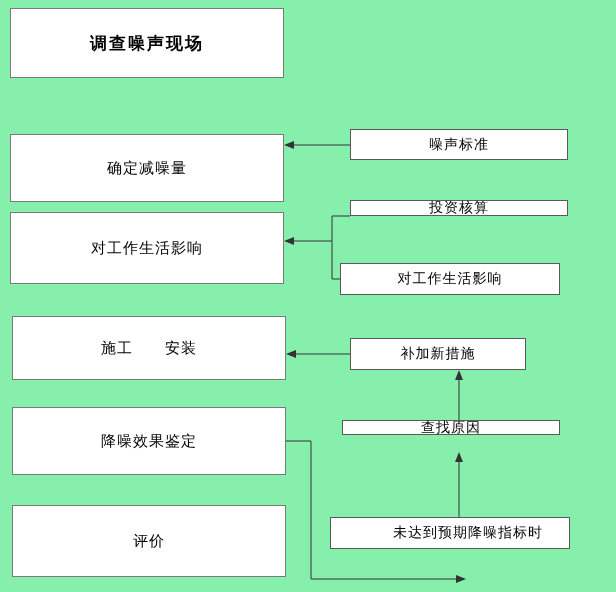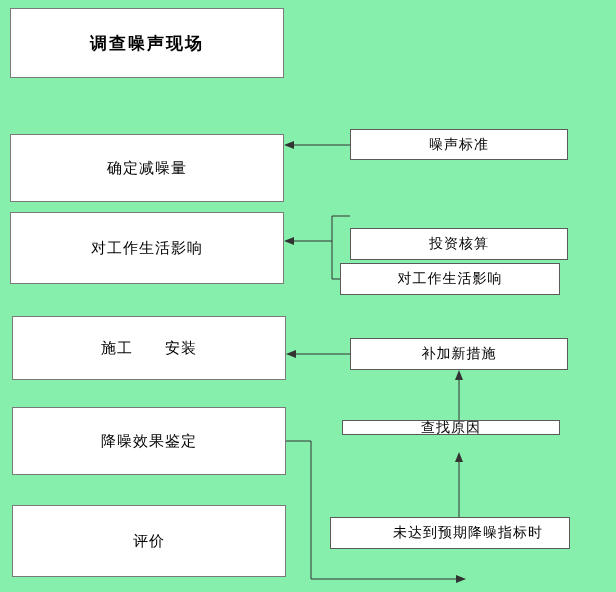--- a/index.html
+++ b/index.html
@@ -93,29 +93,29 @@
   </div>
 
   <div class="node side-node" style="left:350px; top:129px; width:218px; height:31px;">
     <span class="label">噪声标准</span>
   </div>
 
   <div class="node main-node" style="left:12px; top:505px; width:274px; height:72px;">
     <span class="label">评价</span>
   </div>
 
-  <div class="node side-node" style="left:350px; top:200px; width:218px; height:32px;margin-top:28px;">
+  <div class="node side-node" style="left:350px; top:200px; width:218px; height:16px;">
     <span class="label">投资核算</span>
   </div>
 
   <div class="node side-node" style="left:340px; top:263px; width:220px; height:32px;">
     <span class="label">对工作生活影响</span>
   </div>
 
-  <div class="node side-node" style="left:350px; top:338px; width:218px; height:32px;">
+  <div class="node side-node" style="left:350px; top:338px; width:176px; height:32px;">
     <span class="label">补加新措施</span>
   </div>
 
   <div class="node side-node" style="left:342px; top:420px; width:218px; height:15px;">
     <span class="label">查找原因</span>
   </div>
 
   <div class="node side-node" style="left:330px; top:517px; width:240px; height:32px;padding-left:36px;">
     <span class="label">未达到预期降噪指标时</span>
   </div>

